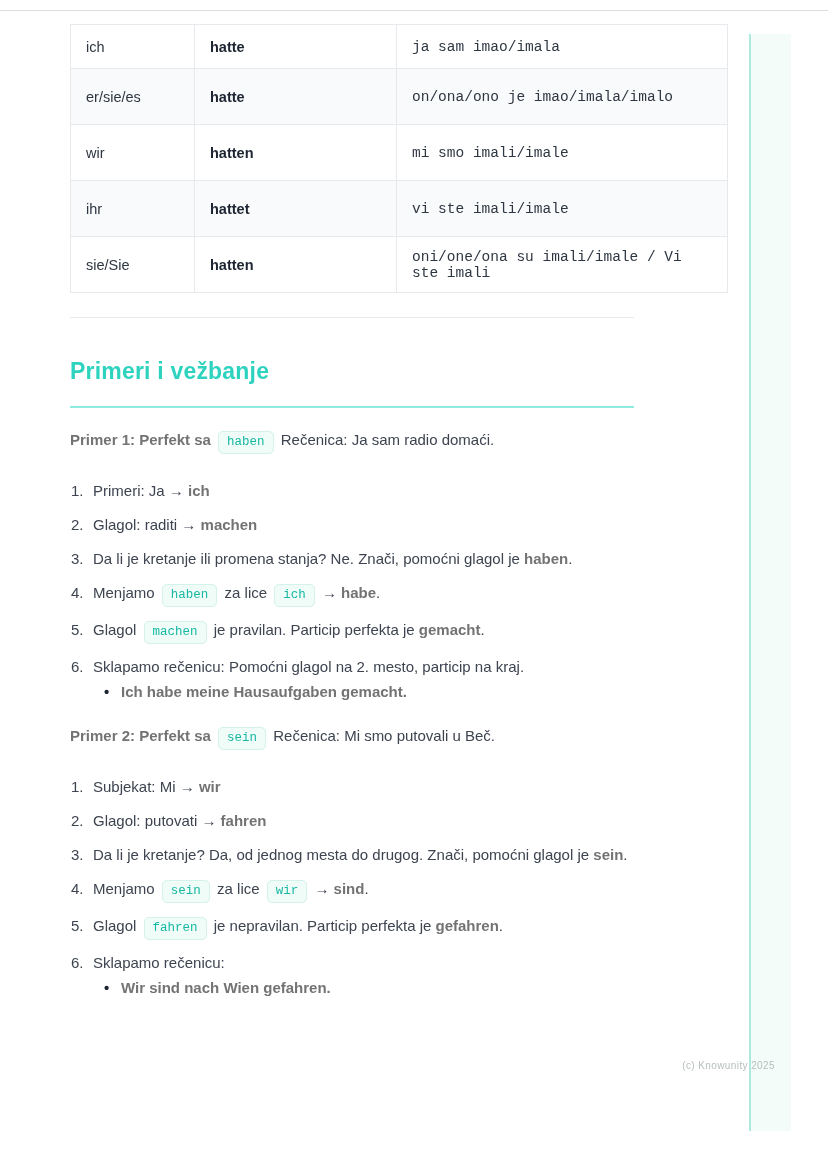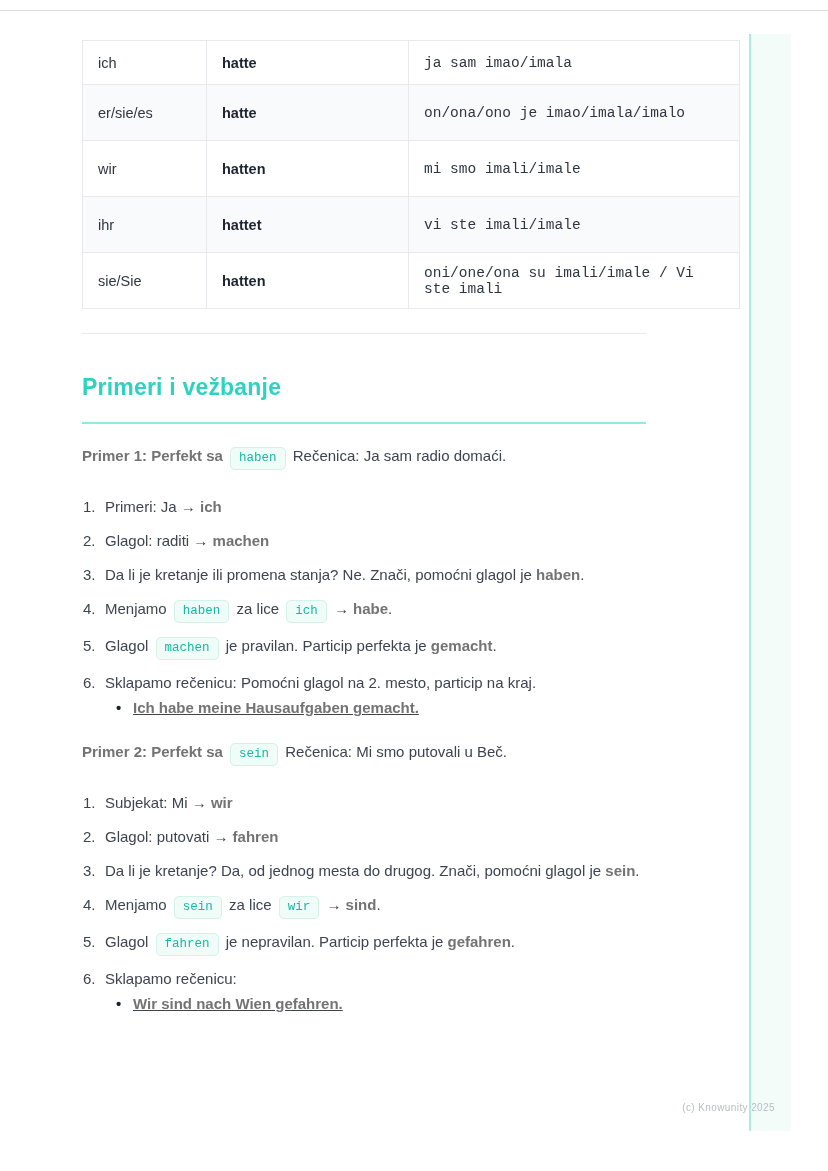--- a/index.html
+++ b/index.html
@@ -19,24 +19,23 @@
   }
   .edge-stripe {
     position: absolute; left: 749px; top: 34px;
     width: 42px; height: 1097px;
     background: var(--stripeBg, #f4fcfa);
     border-left: 2px solid var(--stripeLine, #ade9df);
     box-sizing: border-box;
     z-index: 1;
   }
   .content {
-    position: absolute; left: 70px; top: 40px;
+    position: absolute; left: 70px; top: 24px;
     width: 564px;
     z-index: 2;
-    margin-left: 12px;
   }
   table.conj {
     border-collapse: collapse;
     width: 564px;
     font-size: 14.5px;
     color: #2e3642;
     table-layout: fixed;
   }
   table.conj td {
     border: 1px solid #e7e9ec;
@@ -86,25 +85,25 @@
     font-size: 15px;
   }
   ol.steps > li {
     position: relative;
     padding-left: 22px;
     margin: 0 0 9px 1px;
     line-height: 25px;
     text-align: justify;
   }
   .num { position: absolute; left: 0; top: 0; }
-  ul.sub { list-style: none; margin: 0; padding: 0 0 0 11px; text-align: left; text-decoration: underline; }
+  ul.sub { list-style: none; margin: 0; padding: 0 0 0 11px; text-align: left; }
   ul.sub li { line-height: 25px; }
   .bullet { display: inline-block; width: 17px; font-weight: bold; color: #1b2430; }
   .copyright {
-    position: absolute; top: 1102px; right: 53px;
+    position: absolute; top: 1060px; right: 53px;
     font-size: 10px; letter-spacing: 0.4px;
     color: #b7bfbf;
     z-index: 3;
   }
 </style>
 </head>
 <body>
 
 <div class="top-line"></div>
 <div class="edge-stripe"></div>

